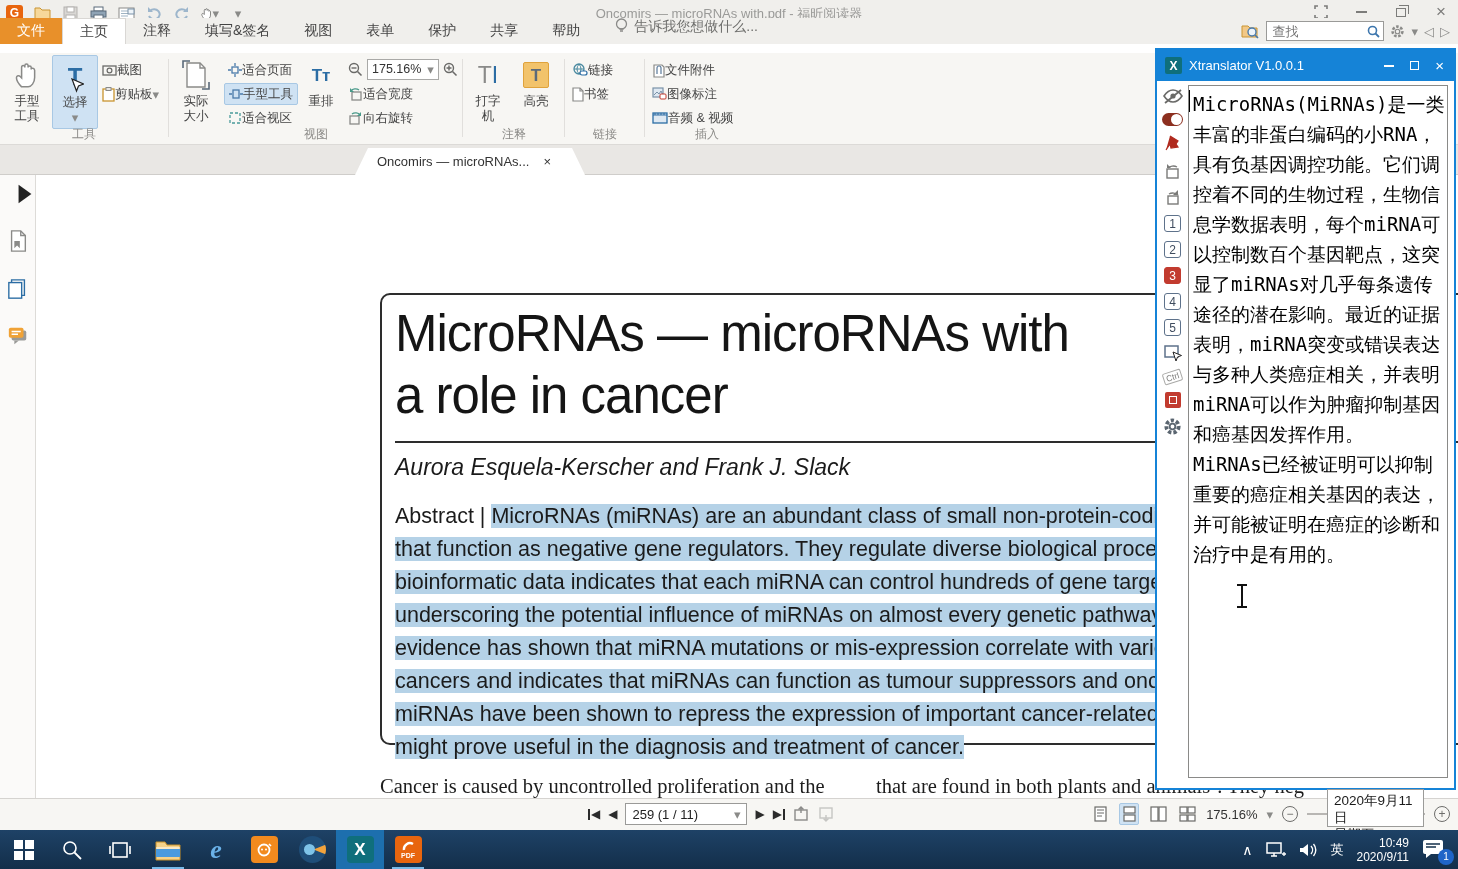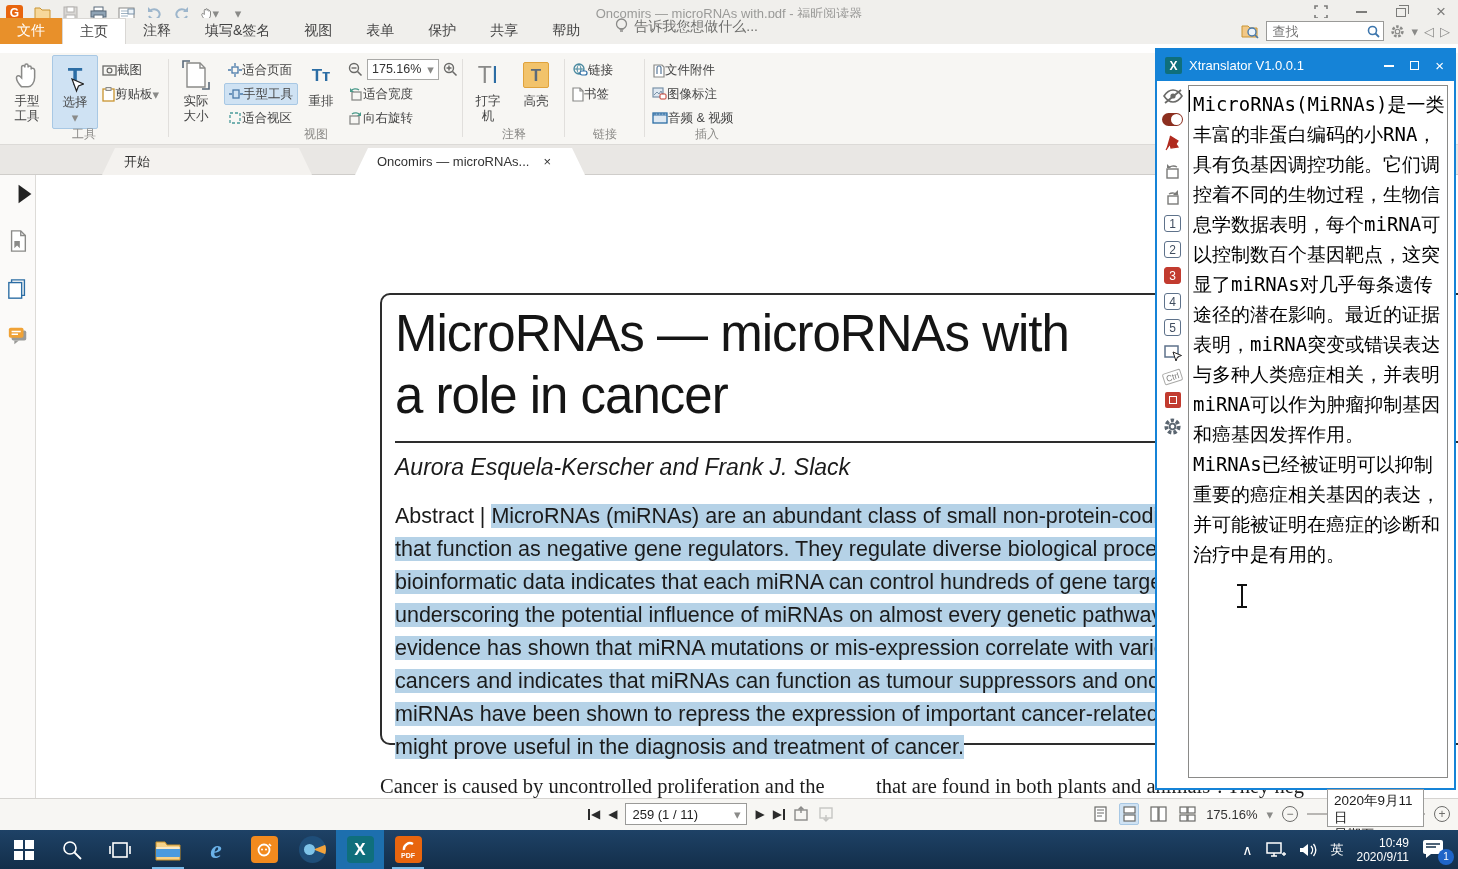--- a/index.html
+++ b/index.html
@@ -416,23 +416,20 @@
           <rect x="1" y="1" width="14" height="10" fill="#dfe9f2" stroke="#2c6da4" stroke-width="1.3"></rect>
           <path d="M1 3h14M3 1v2M6 1v2M9 1v2M12 1v2" stroke="#2c6da4"></path>
         </svg>
       <span>音频 &amp; 视频</span>
     </div>
     <div class="grplabel">插入</div>
   </div>
 </div>
 
 <div class="tabbar">
-  <div class="dtab start">
-    <span>开始</span>
-  </div>
   <div class="dtab doc">
     <span>Oncomirs — microRNAs...</span>
     <span class="tclose">×</span>
   </div>
 </div>
 
 <div class="sidebar">
   <svg class="sbi" style="top:8px;left:14px" width="9" height="12" viewBox="0 0 9 12">
       <path d="M1 1l7 5-7 5z" fill="#222"></path>
     </svg>

